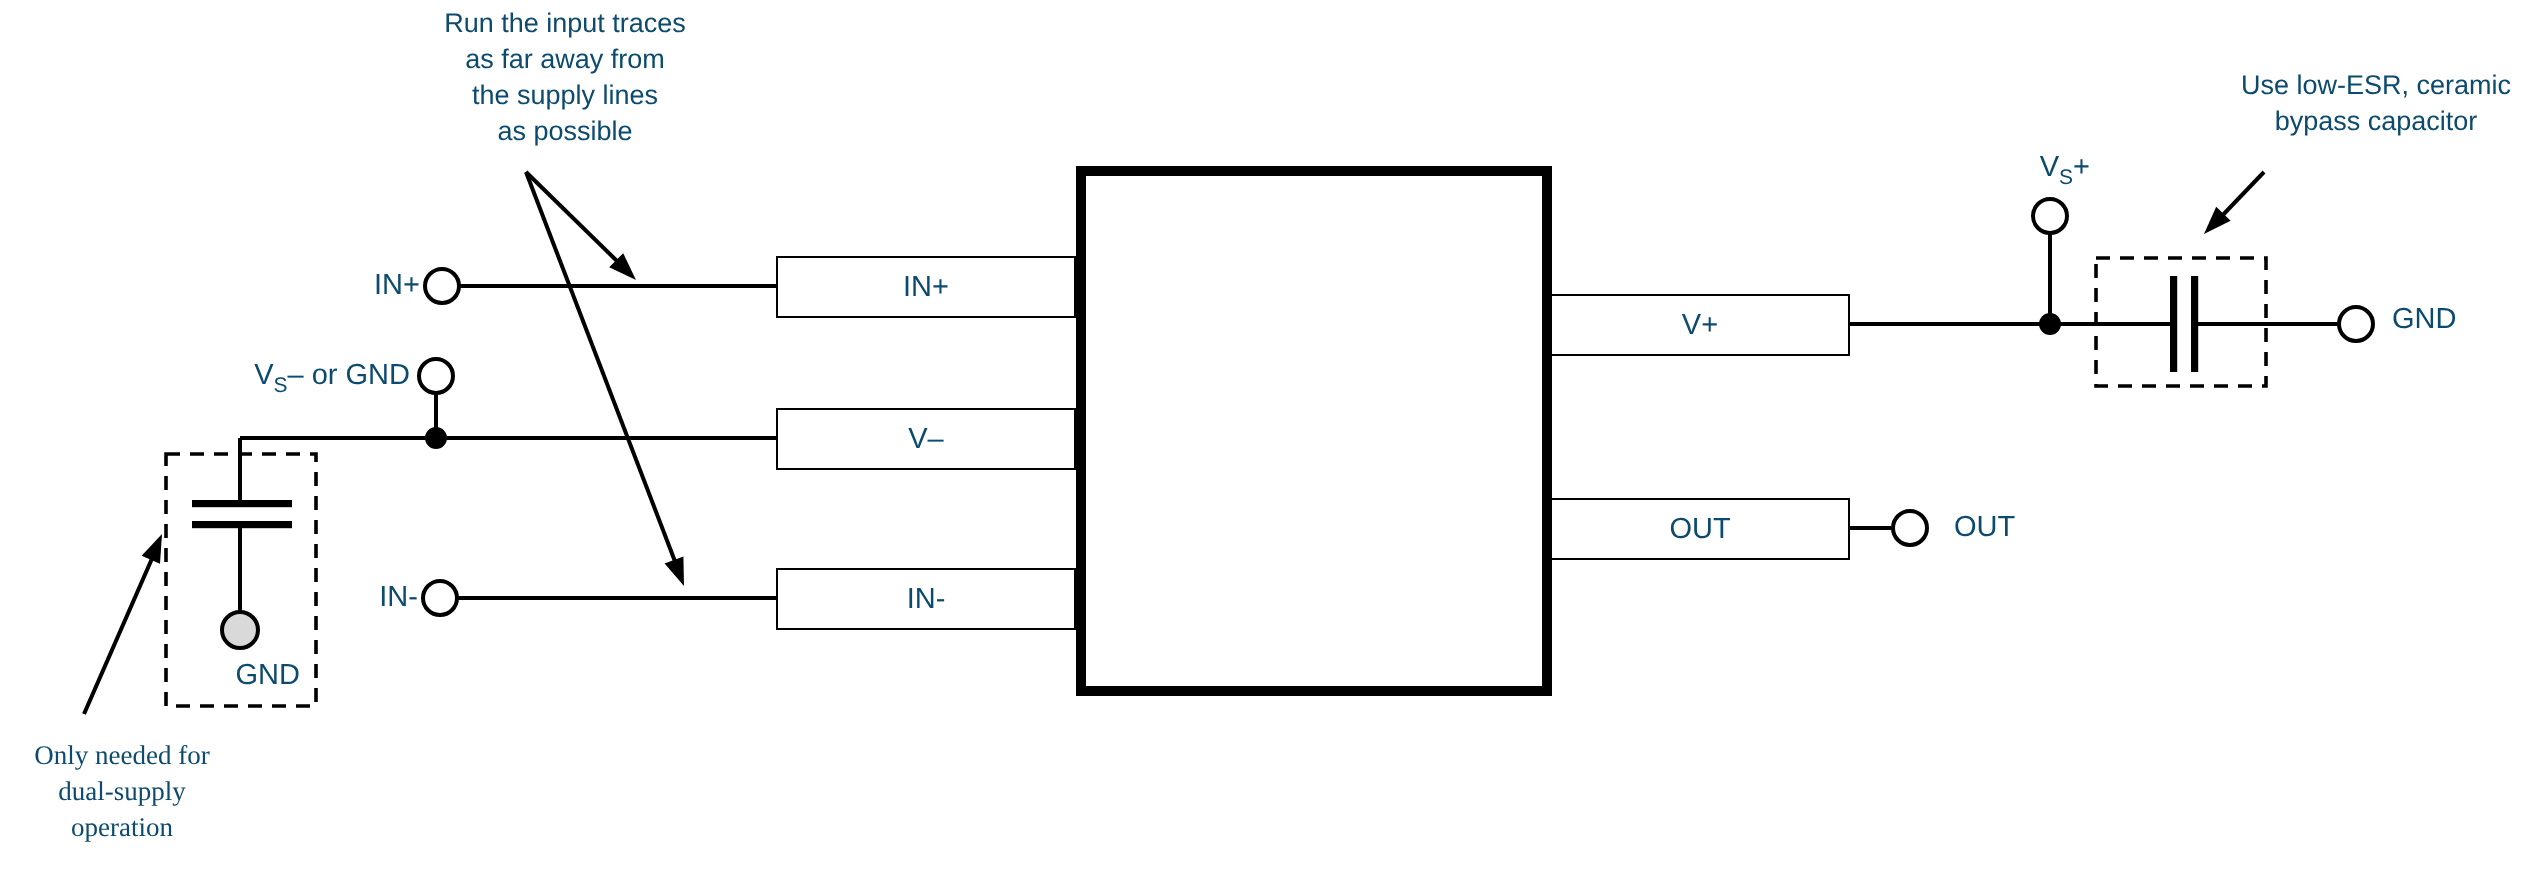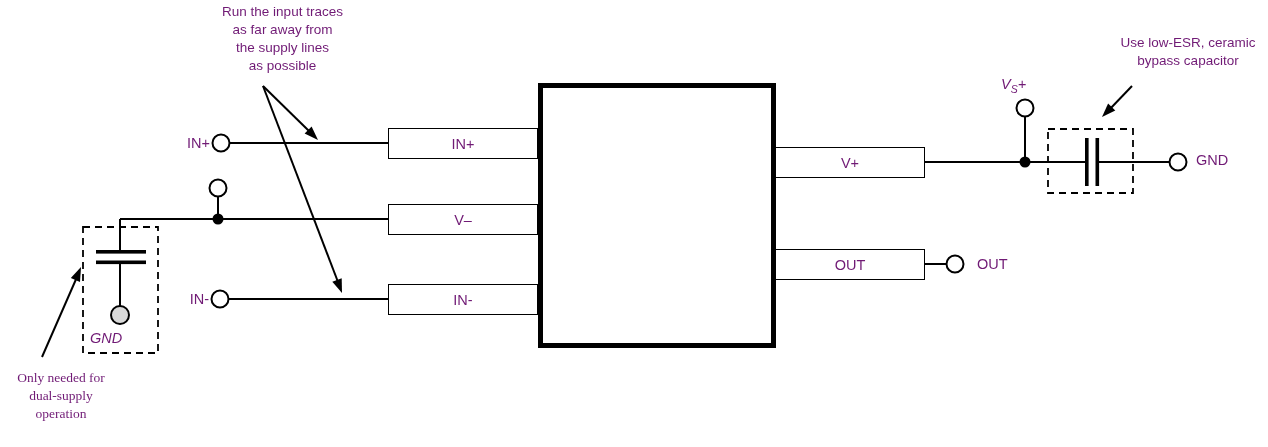--- a/index.html
+++ b/index.html
@@ -1,41 +1,41 @@
 <!DOCTYPE html>
 <html><head>
 <meta charset="utf-8">
 <style>
   html,body{margin:0;padding:0;background:#ffffff;}
   .canvas{
     position:relative;
     width:1268px;height:447px;
     background:#ffffff;
     font-family:"Liberation Sans", sans-serif;
-    color:#701a75;
+    color:#0c4a6e;
     overflow:hidden;
   }
   .note{
     position:absolute;
     white-space:pre-line;
     text-align:center;
     font-size:13.5px;
     line-height:18px;
   }
   .term-label{
     position:absolute;
     font-size:14.5px;
     line-height:17px;
   }
   .term-label sub{
     font-size:10.5px;
     line-height:0;
   }
   .right-align{text-align:right;}
-  .center-align{text-align:left;font-style:italic;}
+  .center-align{text-align:right;}
   .pin-box{
     position:absolute;
     box-sizing:border-box;
     border:1.5px solid #000;
     background:#ffffff;
     display:flex;
     align-items:center;
     justify-content:center;
     font-size:14.5px;
   }
@@ -64,20 +64,21 @@
 
   <div class="note" style="left:0px;top:369px;width:122px;font-family:Liberation Serif, serif;">Only needed for
 dual-supply
 operation</div>
 
   <div class="note" style="left:1106px;top:34px;width:164px;">Use low-ESR, ceramic
 bypass capacitor</div>
 
   <div class="term-label right-align" style="left:130px;top:135px;width:80px;">IN+</div>
 
+  <div class="term-label right-align" style="left:55px;top:180px;width:150px;"><span>V</span><sub>S</sub><span>– or GND</span></div>
 
   <div class="term-label right-align" style="left:129px;top:291px;width:80px;">IN-</div>
 
   <div class="term-label center-align" style="left:90px;top:330px;width:60px;">GND</div>
 
   <div class="term-label center-align" style="left:1001px;top:76px;width:44px;"><span>V</span><sub>S</sub><span>+</span></div>
 
   <div class="term-label" style="left:1196px;top:152px;">GND</div>
 
   <div class="term-label" style="left:977px;top:256px;">OUT</div>

